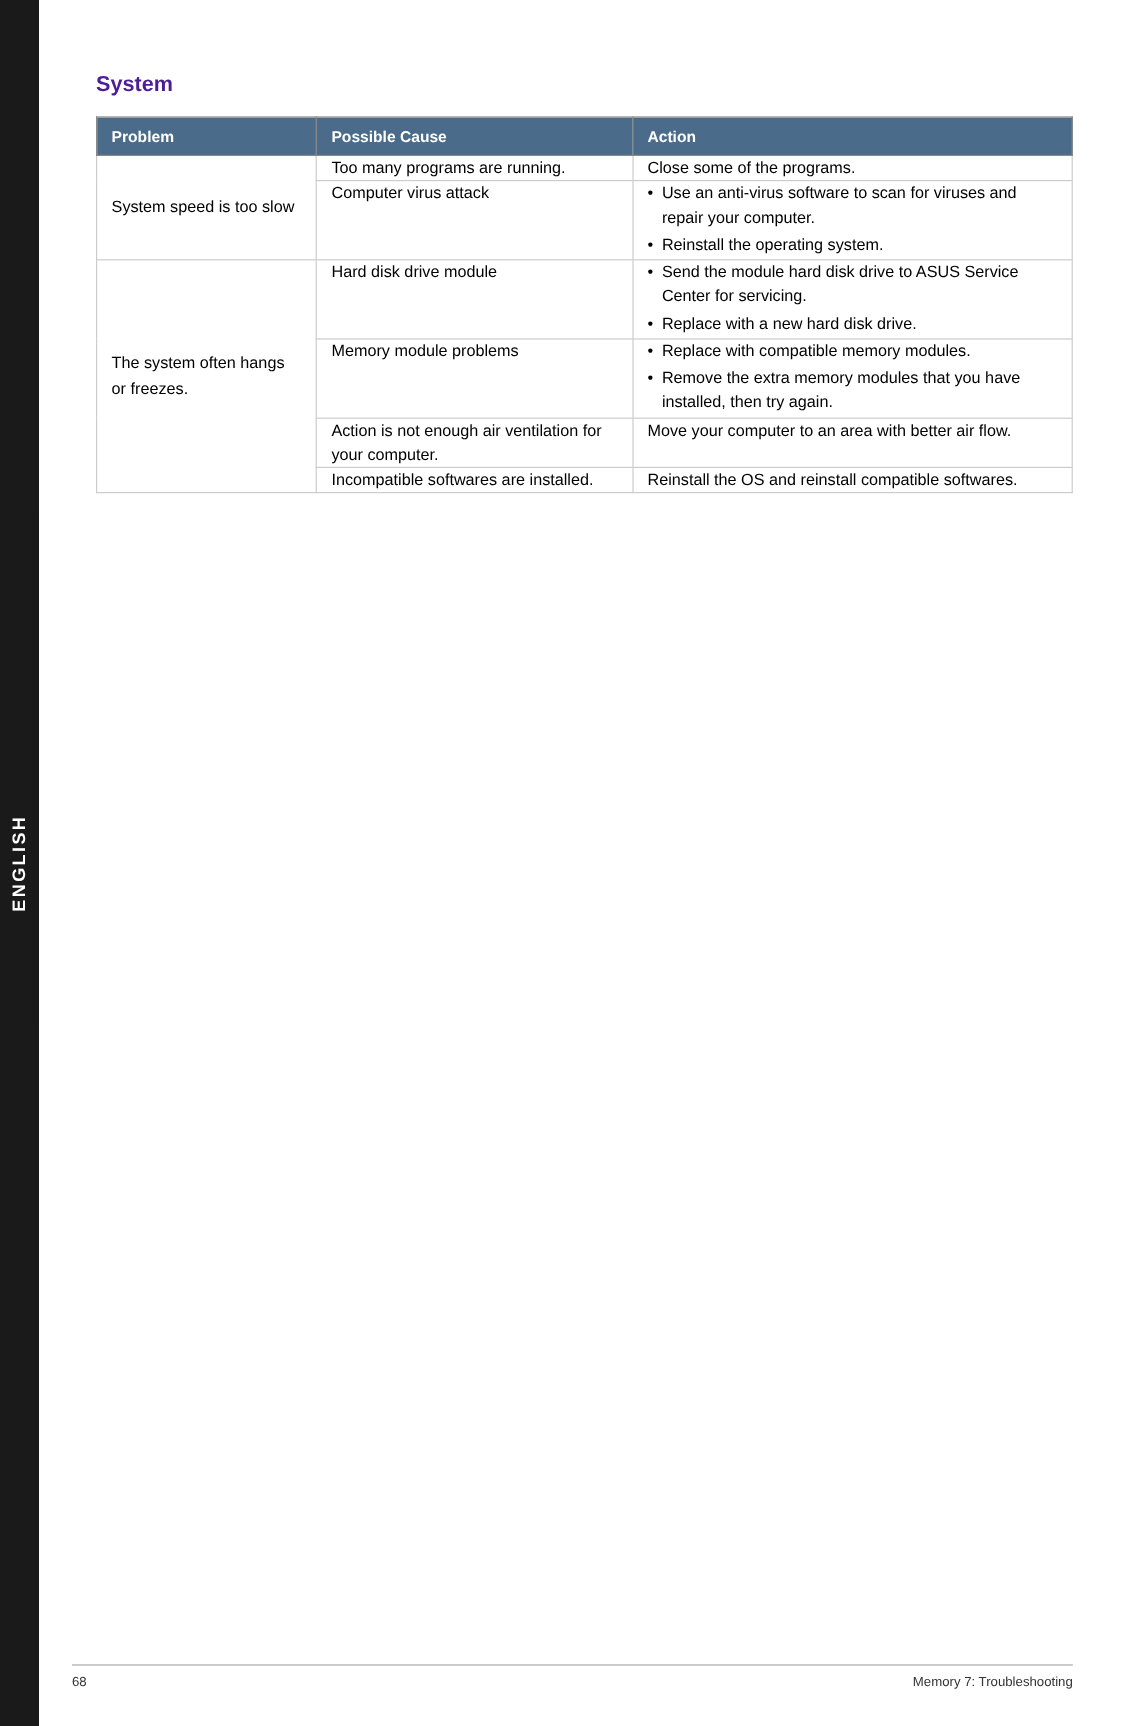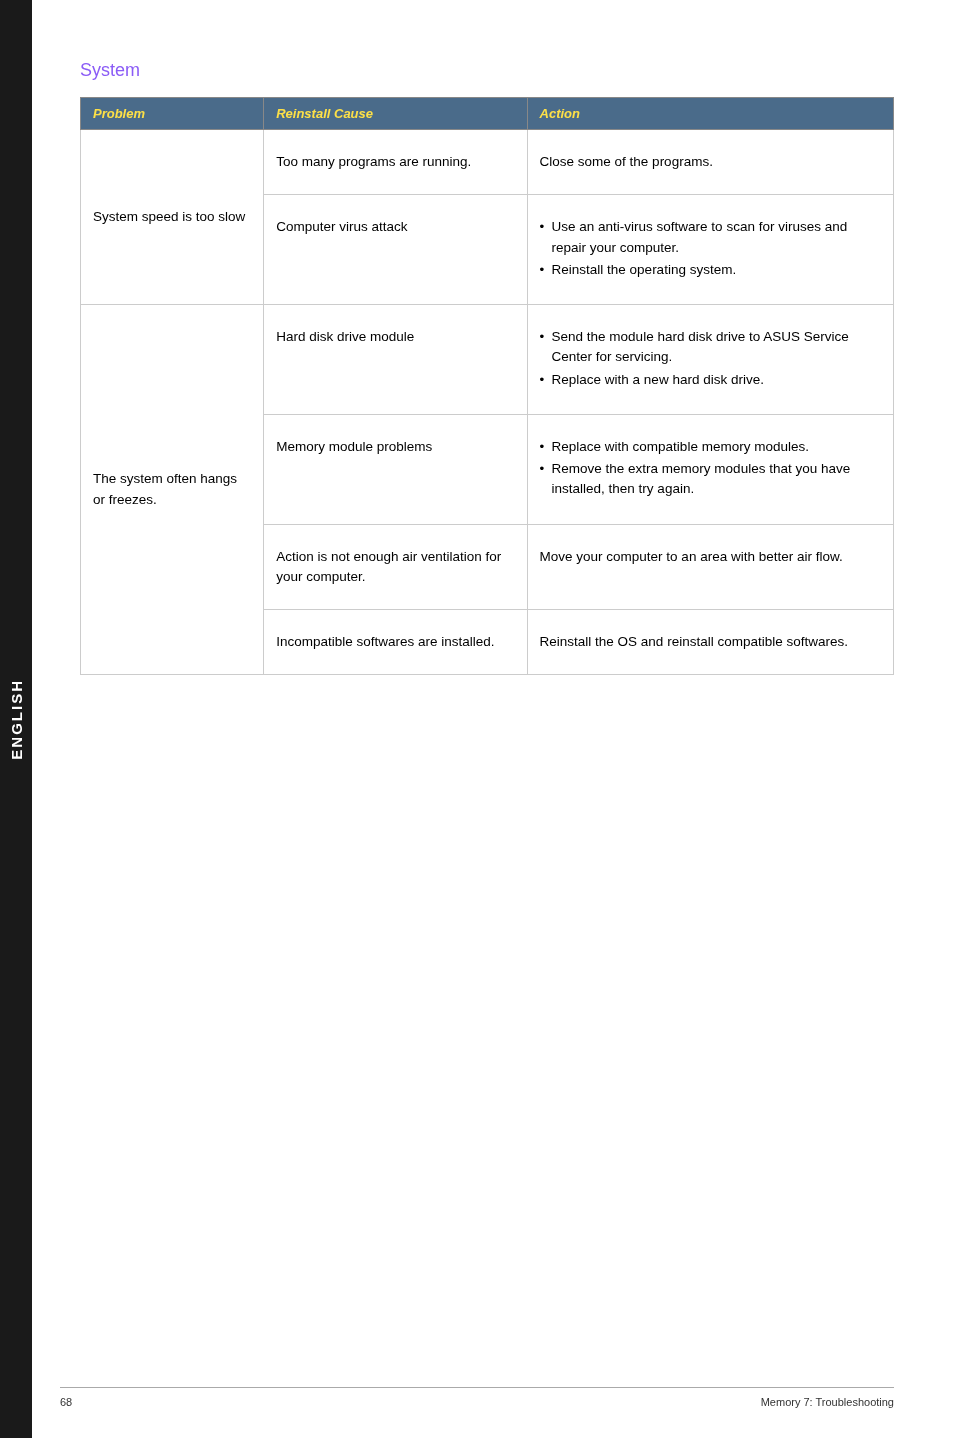--- a/index.html
+++ b/index.html
@@ -41,47 +41,46 @@
       text-transform: uppercase;
     }
 
     .main-content {
       margin-left: 40px;
       padding: 60px 60px 60px 40px;
     }
 
     .section-title {
       font-size: 18px;
-      font-weight: normal;
+      font-weight: bold;
       margin-bottom: 16px;
-      color: #8b5cf6;
+      color: #4c1d95;
     }
 
     table {
       width: 100%;
       border-collapse: collapse;
       border: 1px solid #999;
     }
 
     thead tr {
       background-color: #4a6b8a;
-      color: #fde047;
-      font-style: italic;
+      color: #ffffff;
     }
 
     thead th {
       padding: 8px 12px;
       text-align: left;
       font-size: 13px;
       font-weight: bold;
       border: 1px solid #888;
     }
 
     tbody td {
-      padding: 22px 12px;
+      padding: 0 12px;
       border: 1px solid #ccc;
       vertical-align: top;
       font-size: 13.5px;
       line-height: 1.5;
     }
 
     tbody tr {
       background-color: #ffffff;
     }
 
@@ -137,21 +136,21 @@
   <span class="sidebar-text">ENGLISH</span>
 </div>
 
 <div class="main-content">
   <h2 class="section-title">System</h2>
 
   <table>
     <thead>
       <tr>
         <th class="problem-cell">Problem</th>
-        <th class="cause-cell">Reinstall Cause</th>
+        <th class="cause-cell">Possible Cause</th>
         <th class="action-cell">Action</th>
       </tr>
     </thead>
     <tbody id="table-body">
     <tr>
           <td rowspan="2" class="problem-cell">System speed is too slow</td>
           <td class="cause-cell">Too many programs are running.</td>
           <td class="action-cell">Close some of the programs.</td>
         </tr>
         <tr>

